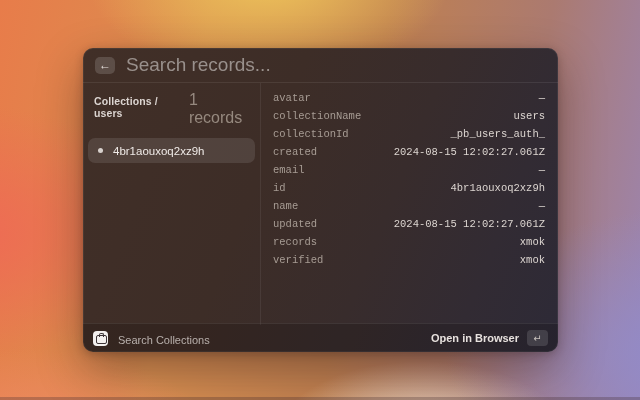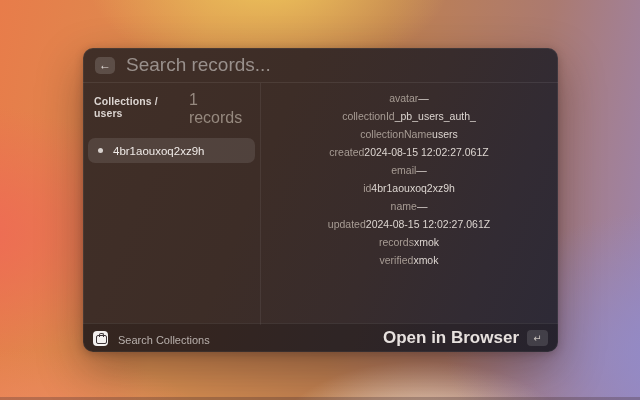--- a/index.html
+++ b/index.html
@@ -56,22 +56,23 @@
   .list-item{
     height:25px;border-radius:7px;display:flex;align-items:center;gap:10px;
     padding:0 10px;
   }
   .list-item.selected{background:rgba(255,255,255,0.10);}
   .item-dot{width:5px;height:5px;border-radius:50%;background:#d7d1cd;flex:0 0 auto;}
   .item-label{color:#efeae7;font-size:11.5px;}
   
   .right-col{flex:1;padding:6px 13px 0 12px;box-sizing:border-box;}
   .field-row{
-    height:18px;display:flex;align-items:center;justify-content:center;
+    height:18px;display:flex;align-items:center;justify-content:space-between;
     font-size:10.5px;
+    font-family:Liberation Mono, monospace;
   }
   .field-label{color:#a79c94;}
   .field-value{color:#ddd6d1;text-align:right;}
   
   .footer{
     position:absolute;left:0;right:0;bottom:0;height:28px;
     border-top:1px solid rgba(255,255,255,0.08);
     background:rgba(10,6,8,0.18);
     display:flex;align-items:center;justify-content:space-between;padding:0 10px;
   }
@@ -82,21 +83,21 @@
   .app-icon::before{ 
     content:"";position:absolute;left:3px;top:4px;width:9px;height:7px;
     border:1.5px solid #3c3436;border-radius:2px;
   }
   .app-icon::after{
     content:"";position:absolute;left:6px;top:2px;width:3px;height:3px;
     border:1.5px solid #3c3436;border-bottom:none;border-radius:2px 2px 0 0;
   }
   .footer-app-label{color:#b8b0ac;font-size:11px;}
   .footer-right{display:flex;align-items:center;gap:8px;}
-  .action-label{color:#e7e1de;font-size:17px;font-weight:700;}
+  .action-label{color:#e7e1de;font-size:11px;font-weight:700;}
   .key-badge{
     min-width:21px;height:16px;border-radius:4px;background:rgba(255,255,255,0.13);
     color:#c8c1bd;font-size:10px;display:flex;align-items:center;justify-content:center;
     padding:0 3px;box-sizing:border-box;
   }
 </style>
 </head>
 <body>
 
 <div class="wallpaper"></div>
@@ -125,27 +126,27 @@
     </div>
 
     <div class="right-col">
 
         <div class="field-row">
           <span class="field-label">avatar</span>
           <span class="field-value">—</span>
         </div>
 
         <div class="field-row">
-          <span class="field-label">collectionId</span>
-          <span class="field-value">_pb_users_auth_</span>
+          <span class="field-label">collectionName</span>
+          <span class="field-value">users</span>
         </div>
 
         <div class="field-row">
-          <span class="field-label">collectionName</span>
-          <span class="field-value">users</span>
+          <span class="field-label">collectionId</span>
+          <span class="field-value">_pb_users_auth_</span>
         </div>
 
         <div class="field-row">
           <span class="field-label">created</span>
           <span class="field-value">2024-08-15 12:02:27.061Z</span>
         </div>
 
         <div class="field-row">
           <span class="field-label">email</span>
           <span class="field-value">—</span>

